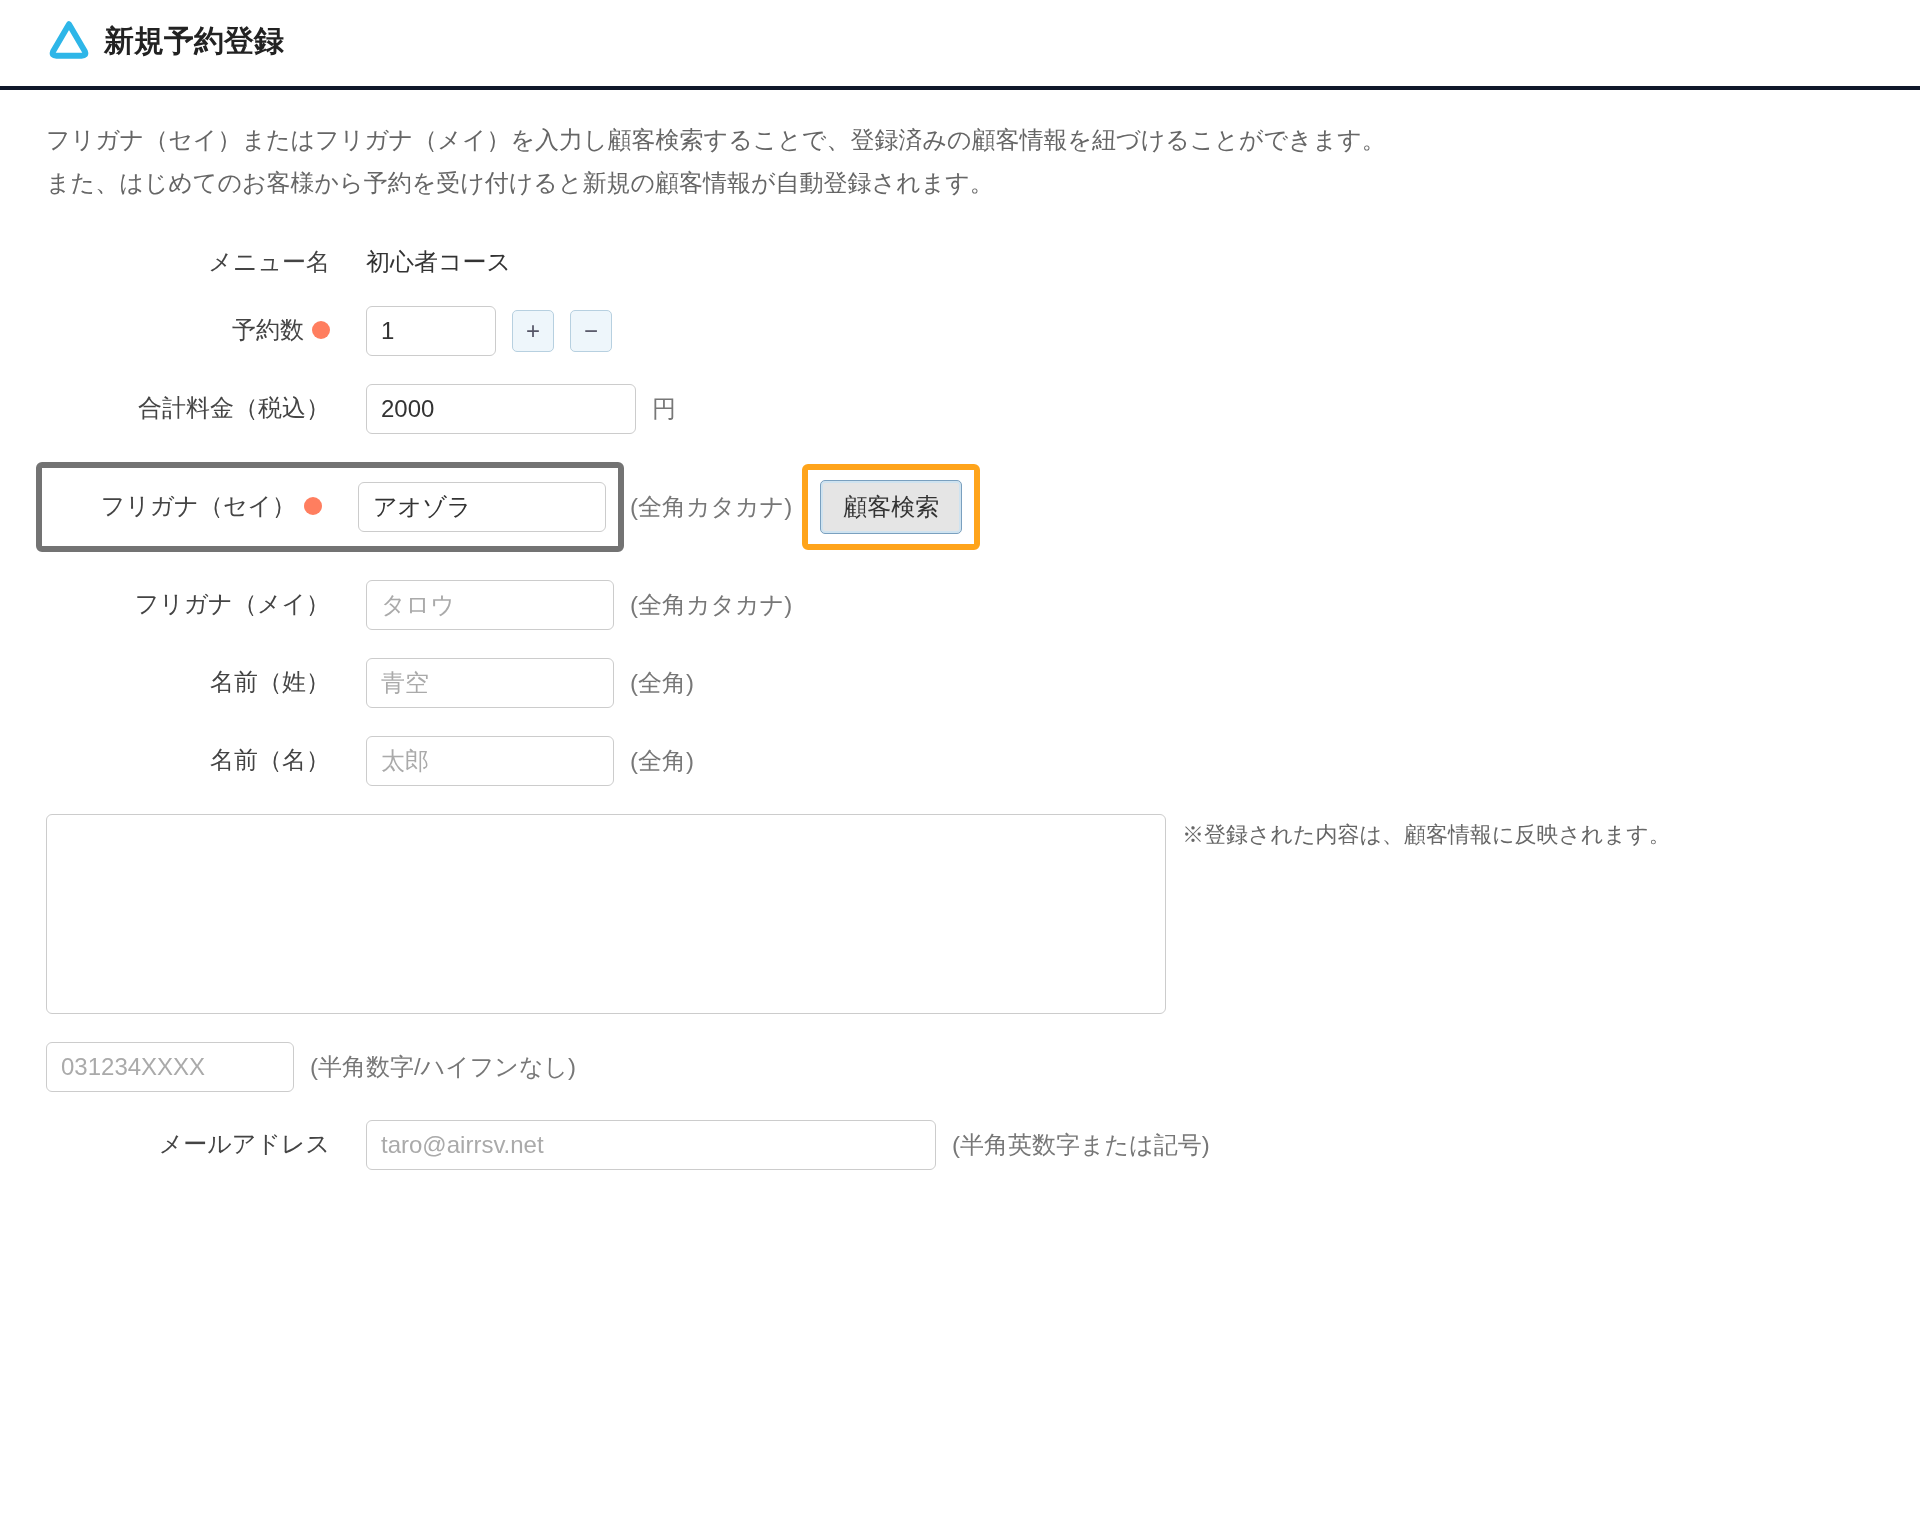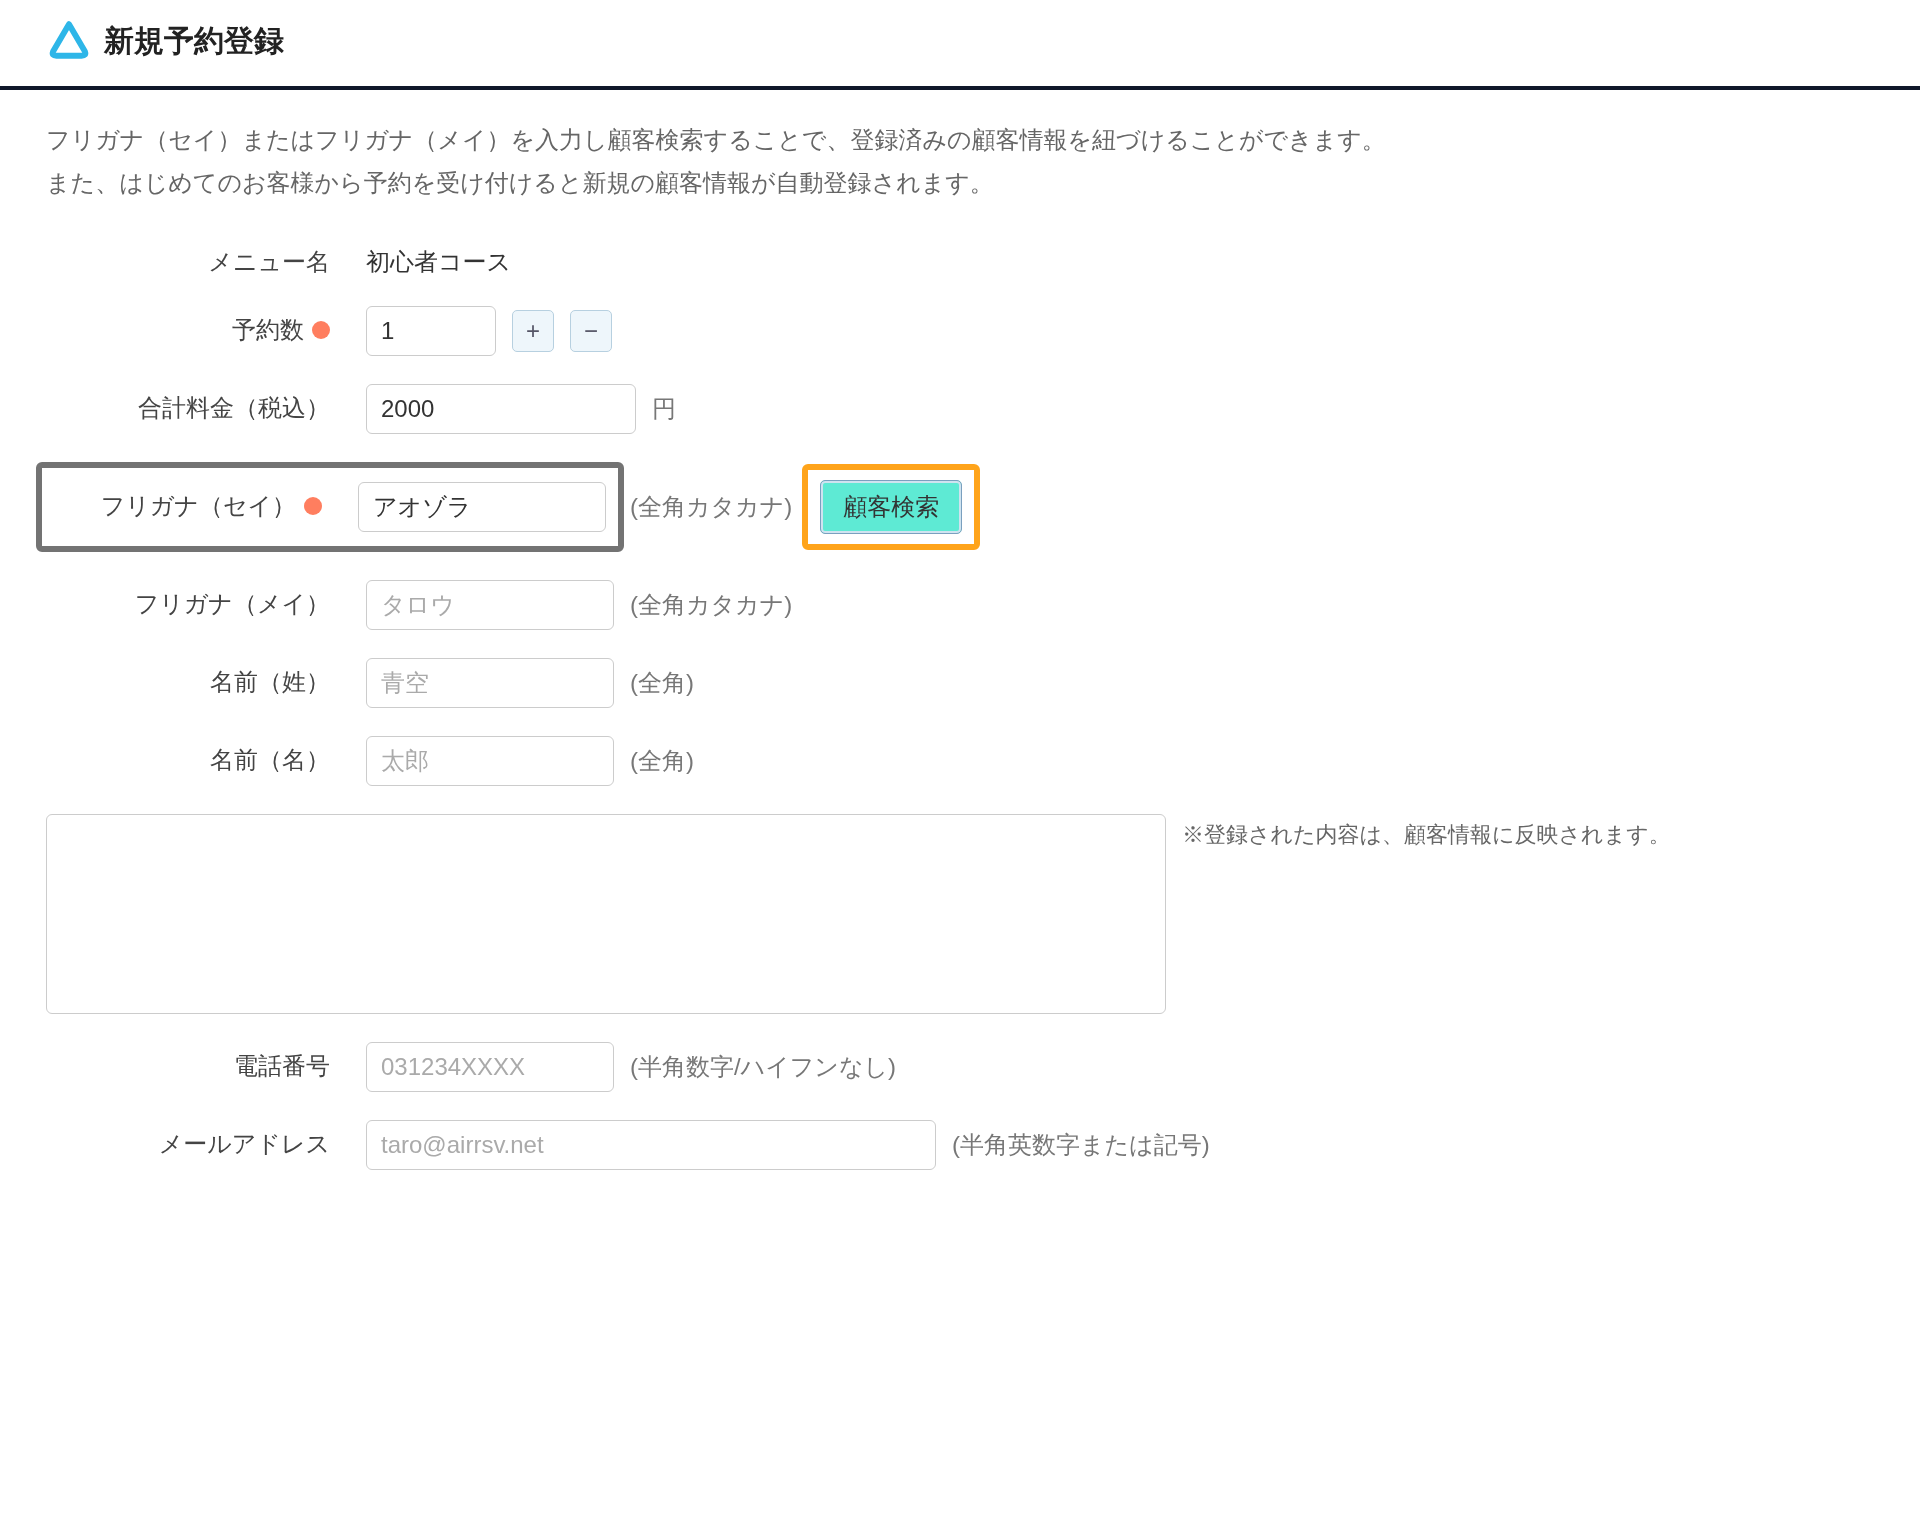--- a/index.html
+++ b/index.html
@@ -93,21 +93,21 @@
     .highlight-search {
       border: 6px solid #ffa41b;
       border-radius: 6px;
       padding: 10px 12px;
       margin-left: 10px;
       display: inline-flex;
       align-items: center;
     }
     .btn-search {
       border: 1px solid #7aa0bf;
-      background: #5eead4;
+      background: #e5e5e5;
       color: #333;
       padding: 10px 22px;
       font-size: 24px;
       border-radius: 5px;
       cursor: pointer;
       box-shadow: inset 0 0 0 2px #cfe3f0;
     }
 
     .memo-note { color: #666; font-size: 22px; margin-top: 6px; }
 
@@ -217,23 +217,20 @@
   </div>
 
   <div class="form-row">
     <div class="form-field" style="flex-direction:row;align-items:flex-start;">
       <textarea class="input-memo" style=""></textarea>
       <div class="memo-note">※登録された内容は、顧客情報に反映されます。</div>
     </div>
   </div>
 
   <div class="form-row">
-    <div class="form-label">
-      <span>電話番号</span>
-    </div>
     <div class="form-field">
       <input type="text" class="input-mid" placeholder="031234XXXX" style="">
       <span class="hint">(半角数字/ハイフンなし)</span>
     </div>
   </div>
 
   <div class="form-row">
     <div class="form-label">
       <span>メールアドレス</span>
     </div>

